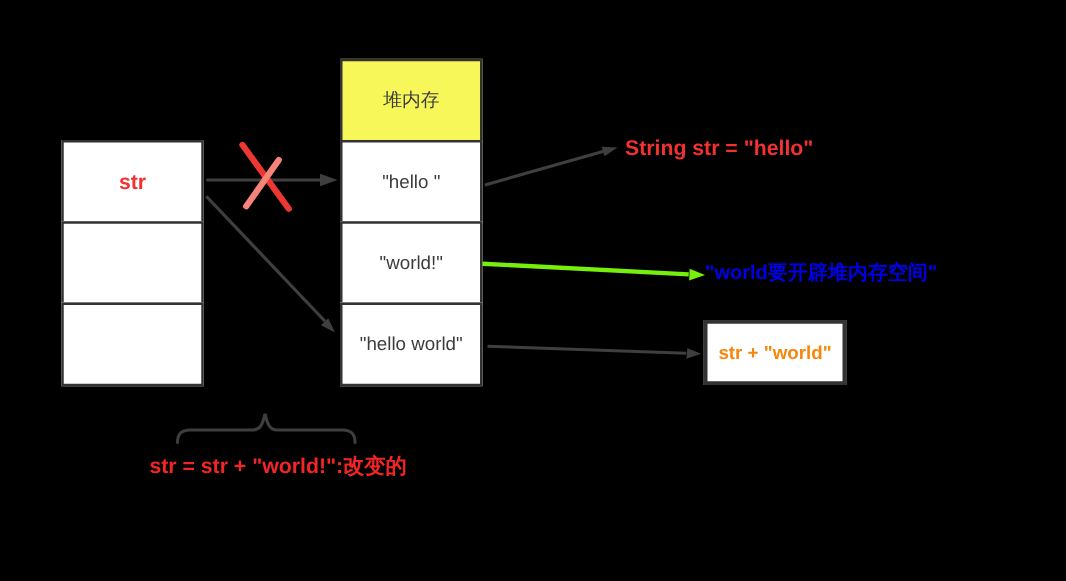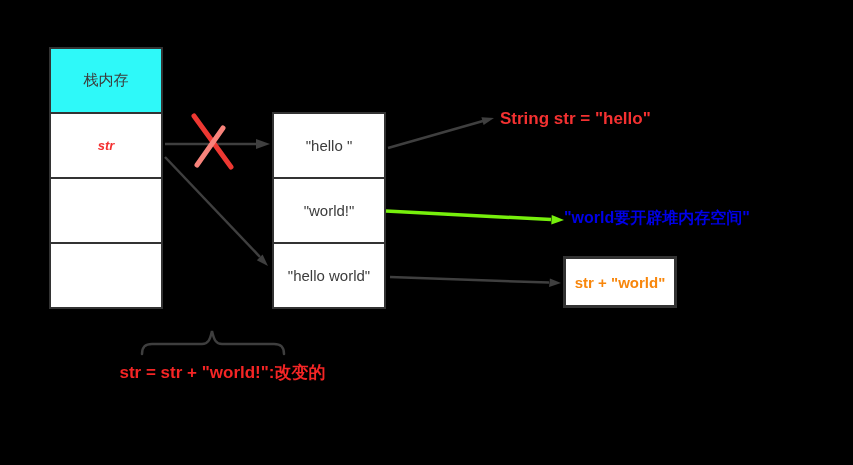--- a/index.html
+++ b/index.html
@@ -26,21 +26,21 @@
     color: #3c3c3c;
     font-size: 15px;
   }
   .col-cell   { left: 49px;  width: 114px; height: 67px; }
   .heap-cell  { left: 272px; width: 114px; height: 67px; }
   .hdr-stack  { top: 47px;  background: #2ef9f9; }
   .hdr-heap   { top: 47px;  background: #f7f75a; }
   .row1 { top: 112px; }
   .row2 { top: 177px; }
   .row3 { top: 242px; }
-  .str-text { color: #f43131; font-weight: bold; font-size: 13px; font-style: italic; }
+  .str-text { color: #f43131; font-weight: bold; font-size: 17px; }
   .result-box {
     left: 563px; top: 256px; width: 114px; height: 52px;
     border-width: 3px;
   }
   .result-text { color: #f8860b; font-weight: bold; font-size: 15px; }
   .float-label {
     position: absolute;
     font-weight: bold;
     white-space: nowrap;
   }
@@ -54,33 +54,33 @@
     position: absolute;
     left: 0; top: 0;
     pointer-events: none;
   }
 </style>
 </head>
 <body>
 
 <div class="canvas">
 
-  <div class="box col-cell hdr-stack">
-    <span>栈内存</span>
-  </div>
   <div class="box col-cell row1">
     <span class="str-text">str</span>
   </div>
   <div class="box col-cell row2">
     <span></span>
   </div>
   <div class="box col-cell row3">
     <span></span>
   </div>
 
+  <div class="box heap-cell hdr-heap">
+    <span>堆内存</span>
+  </div>
   <div class="box heap-cell row1">
     <span>"hello "</span>
   </div>
   <div class="box heap-cell row2">
     <span>"world!"</span>
   </div>
   <div class="box heap-cell row3">
     <span>"hello world"</span>
   </div>
 

